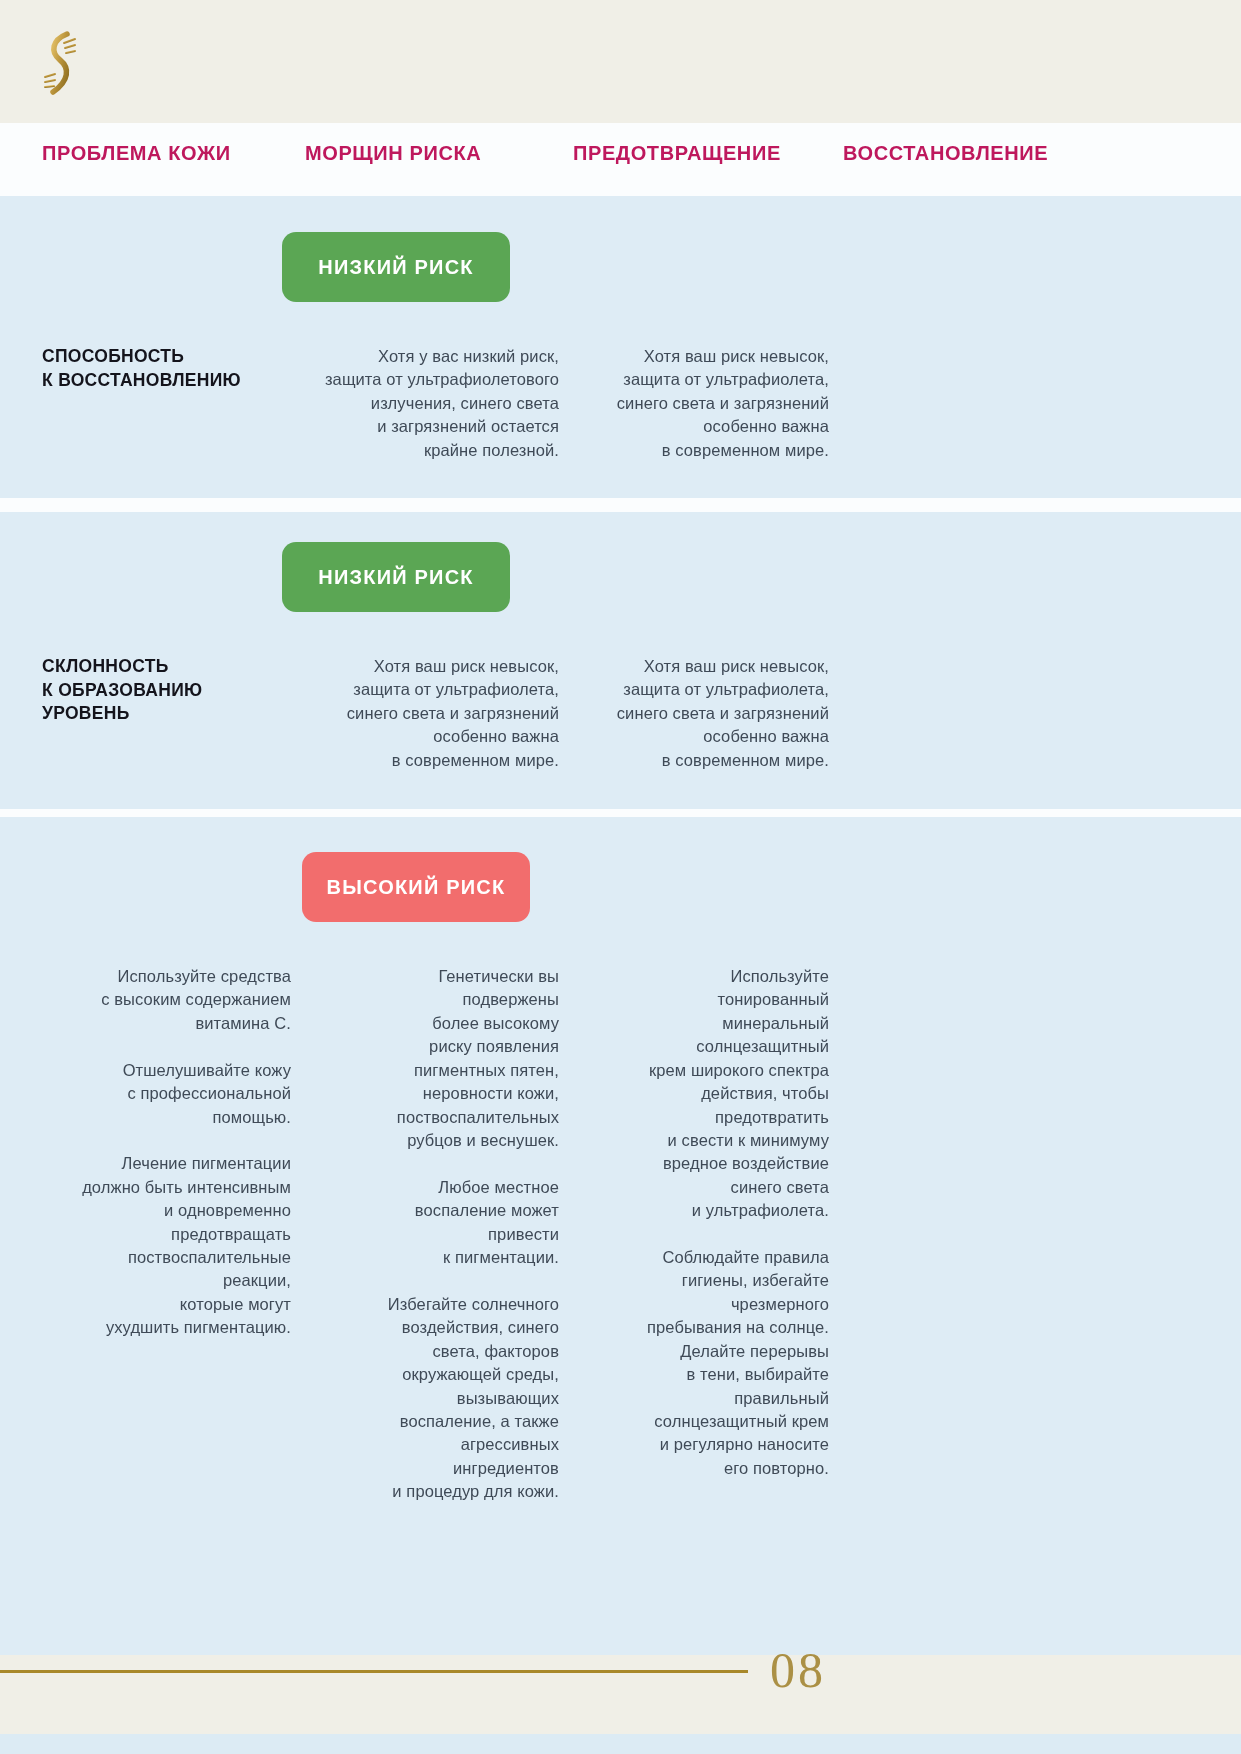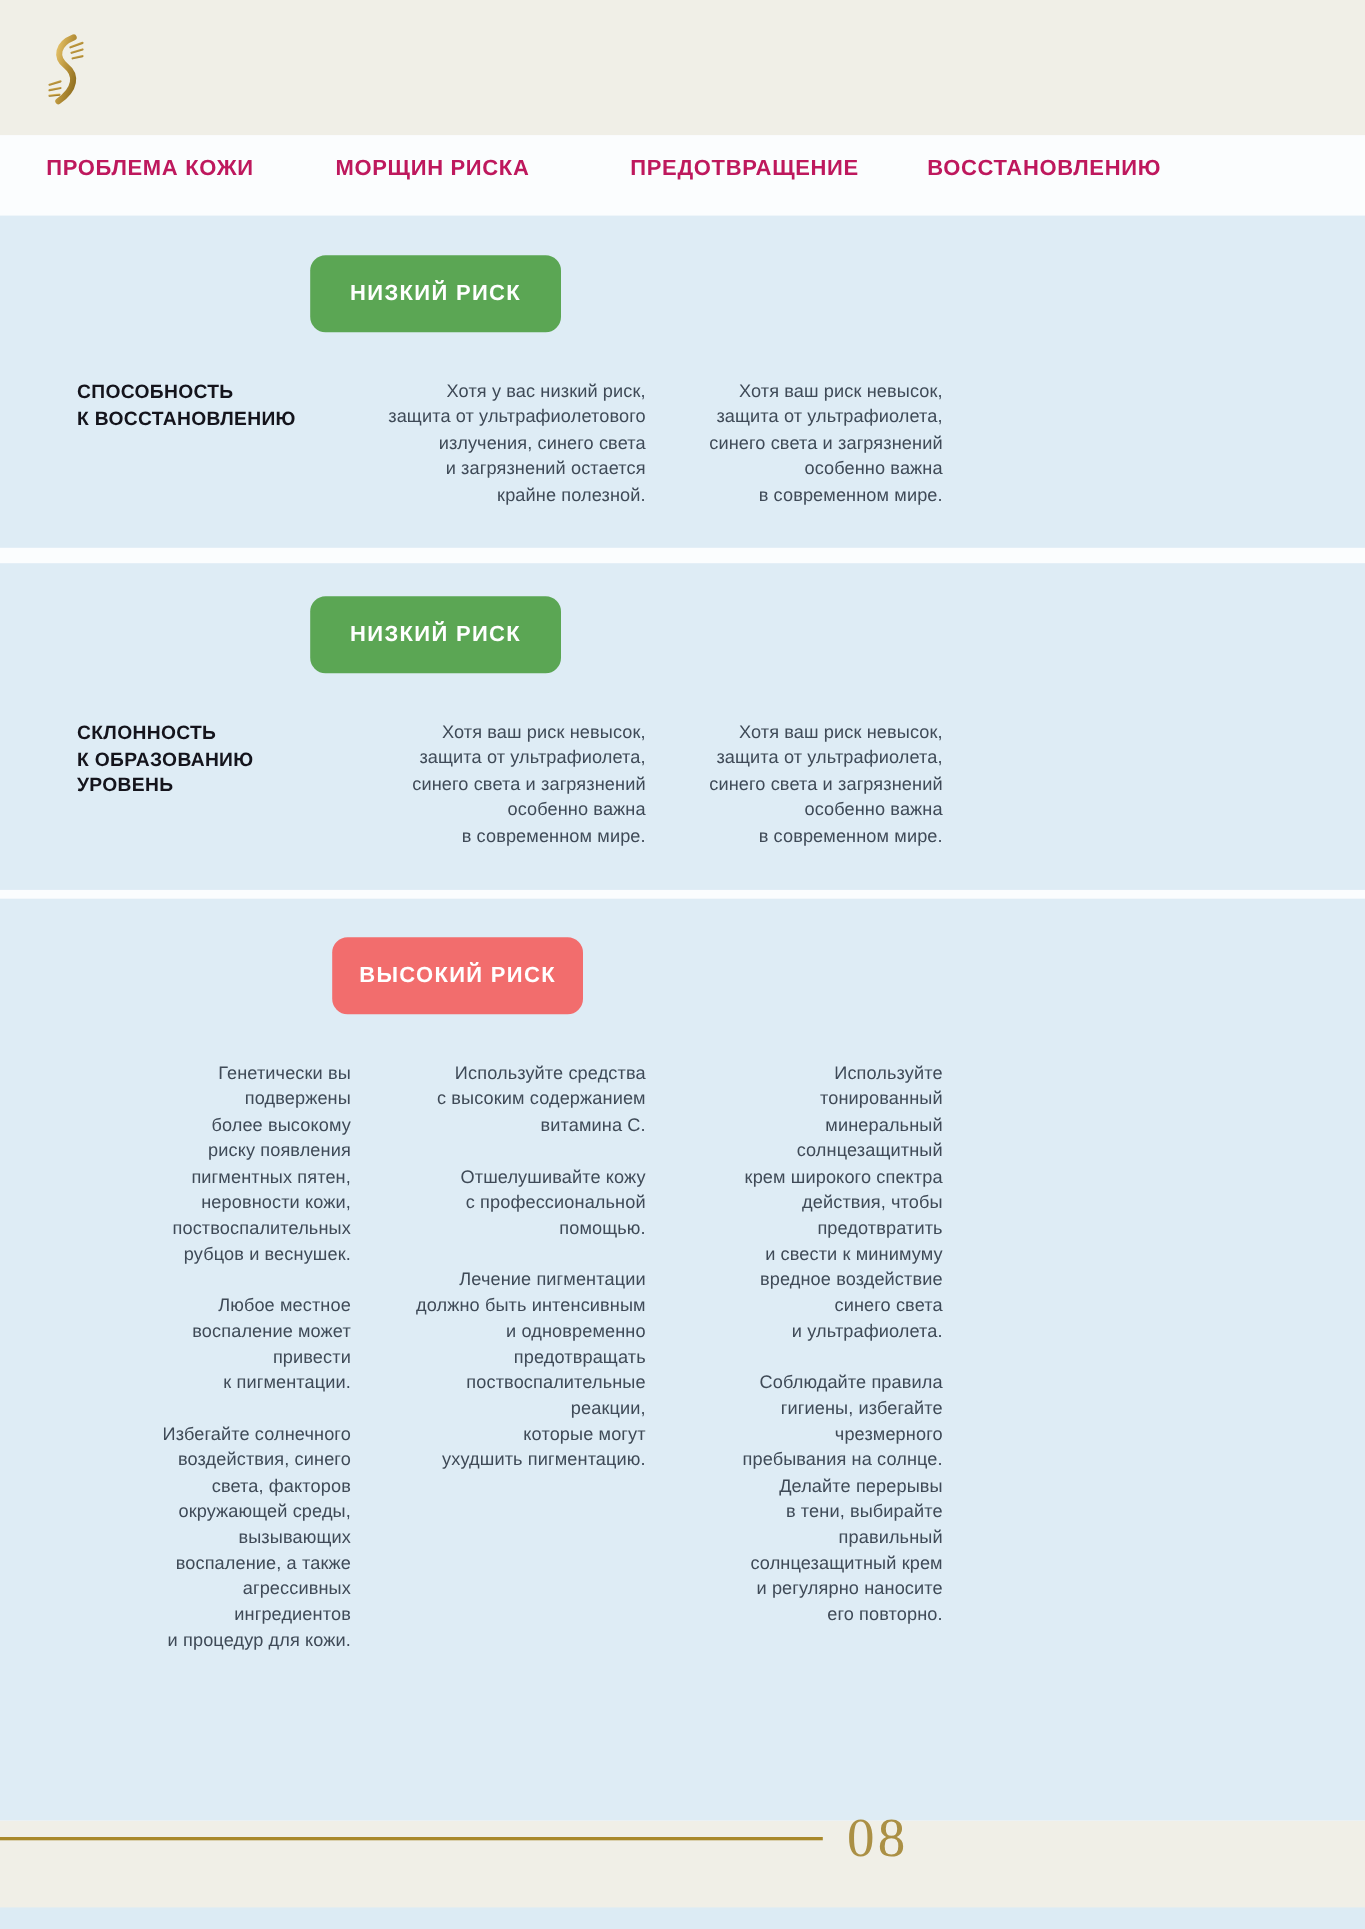--- a/index.html
+++ b/index.html
@@ -29,21 +29,21 @@
     position:absolute;left:282px;width:228px;height:70px;border-radius:14px;
     display:flex;align-items:center;justify-content:center;
     color:#ffffff;font-weight:700;font-size:20px;letter-spacing:1.2px;white-space:nowrap;
   }
   .card-1 .badge{top:36px;}
   .card-2 .badge{top:30px;}
   .card-3 .badge{top:35px;}
 
   .card-grid{
     position:absolute;left:42px;width:1157px;
-    display:grid;grid-template-columns:263px 268px 270px 356px;margin-left:28px;
+    display:grid;grid-template-columns:263px 268px 270px 356px;
   }
   .card-1 .card-grid{top:149px;}
   .card-2 .card-grid{top:143px;}
   .card-3 .card-grid{top:148px;}
 
   .problem{
     font-weight:700;font-size:17.5px;line-height:1.35;letter-spacing:.3px;
     color:#14141c;white-space:pre-line;padding-right:14px;
   }
   .body-text{
@@ -78,21 +78,21 @@
   <path d="M26 23 L35 21" stroke="url(#gold)" stroke-width="2" stroke-linecap="round"></path>
   <path d="M5 47 L15 44" stroke="url(#gold)" stroke-width="2" stroke-linecap="round"></path>
   <path d="M5 52 L15 50" stroke="url(#gold)" stroke-width="2" stroke-linecap="round"></path>
   <path d="M5 57 L14 56" stroke="url(#gold)" stroke-width="2" stroke-linecap="round"></path>
 </svg>
 
 <header class="header-band">
   <div class="header-cell">ПРОБЛЕМА КОЖИ</div>
   <div class="header-cell">МОРЩИН РИСКА</div>
   <div class="header-cell">ПРЕДОТВРАЩЕНИЕ</div>
-  <div class="header-cell">ВОССТАНОВЛЕНИЮ</div>
+  <div class="header-cell">ВОССТАНОВЛЕНИЕ</div>
 </header>
 
 <section class="card card-1">
   <div class="badge" style="background-color: rgb(91, 166, 84);">НИЗКИЙ РИСК</div>
   <div class="card-grid">
     <div class="problem">СПОСОБНОСТЬ
 К ВОССТАНОВЛЕНИЮ</div>
     <div class="body-text">Хотя у вас низкий риск,
 защита от ультрафиолетового
 излучения, синего света
@@ -123,20 +123,36 @@
 синего света и загрязнений
 особенно важна
 в современном мире.</div>
     <div class="body-text"></div>
   </div>
 </section>
 
 <section class="card card-3">
   <div class="badge" style="background-color: rgb(242, 109, 109); margin-left: 20px;">ВЫСОКИЙ РИСК</div>
   <div class="card-grid">
+    <div class="body-text">Используйте средства
+с высоким содержанием
+витамина C.
+
+Отшелушивайте кожу
+с профессиональной
+помощью.
+
+Лечение пигментации
+должно быть интенсивным
+и одновременно
+предотвращать
+поствоспалительные
+реакции,
+которые могут
+ухудшить пигментацию.</div>
     <div class="body-text">Генетически вы
 подвержены
 более высокому
 риску появления
 пигментных пятен,
 неровности кожи,
 поствоспалительных
 рубцов и веснушек.
 
 Любое местное
@@ -146,36 +162,20 @@
 
 Избегайте солнечного
 воздействия, синего
 света, факторов
 окружающей среды,
 вызывающих
 воспаление, а также
 агрессивных
 ингредиентов
 и процедур для кожи.</div>
-    <div class="body-text">Используйте средства
-с высоким содержанием
-витамина C.
-
-Отшелушивайте кожу
-с профессиональной
-помощью.
-
-Лечение пигментации
-должно быть интенсивным
-и одновременно
-предотвращать
-поствоспалительные
-реакции,
-которые могут
-ухудшить пигментацию.</div>
     <div class="body-text">Используйте
 тонированный
 минеральный
 солнцезащитный
 крем широкого спектра
 действия, чтобы
 предотвратить
 и свести к минимуму
 вредное воздействие
 синего света

